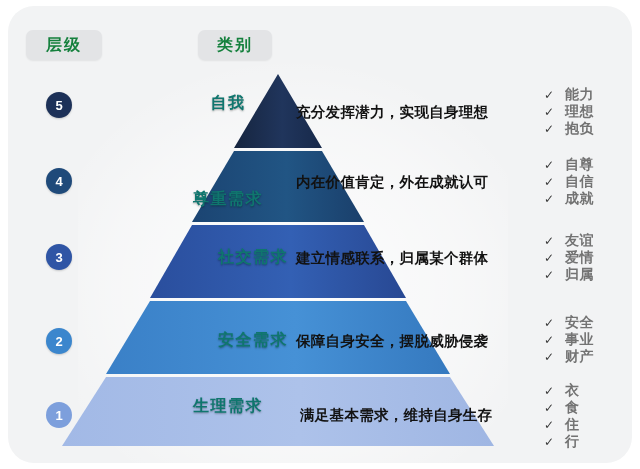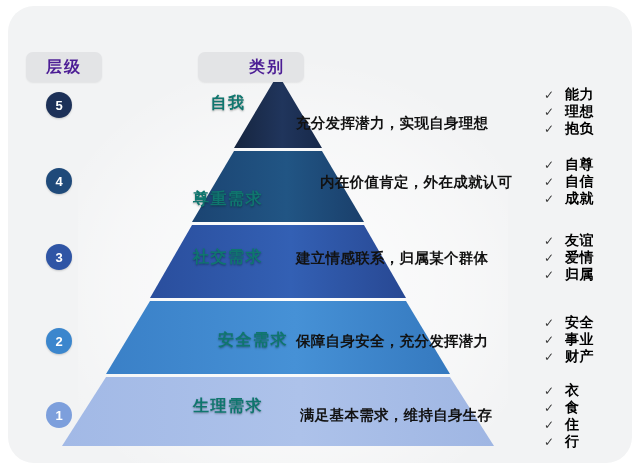--- a/index.html
+++ b/index.html
@@ -34,30 +34,29 @@
   }
 
   
   .hdr{
     position:absolute;
     top:24px;
     height:30px;
     background:#e3e4e6;
     border-radius:7px;
     display:flex;align-items:center;justify-content:center;
-    color:#4c1d95;
+    color:#15803d;
     font-size:16px;
     font-weight:bold;
     letter-spacing:2px;
     box-shadow:0 1px 2px rgba(0,0,0,.07);
     z-index:6;
-    margin-top:22px;
   }
   #hdr-level{left:18px;width:76px;}
-  #hdr-category{left:190px;width:74px;padding-left:32px;}
+  #hdr-category{left:190px;width:74px;}
   #hdr-definition{left:366px;width:78px;}
 
   
   #pyramid{
     position:absolute;
     left:50px;
     top:66px;
     width:440px;
     height:376px;
     z-index:2;
@@ -125,21 +124,21 @@
     height:17px;
   }
   .check-mark{
     color:#3a3a3a;
     font-size:12px;
     line-height:1;
     width:10px;
     text-align:center;
   }
   .check-label{
-    color:#000000;
+    color:#737373;
     font-size:14px;
     font-weight:bold;
     letter-spacing:.5px;
     white-space:nowrap;
   }
 </style>
 </head>
 <body>
 
 <div id="stage">
@@ -188,81 +187,81 @@
 
         <polygon points="48,305 392,305 436,374 4,374" fill="url(#g1)"></polygon>
       </svg>
     </div>
 
     <div class="row">
       <div class="badge b5" style="top:86px;">5</div>
       <div class="tier-name" style="left:176px;width:88px;top:88px;">
         <div>自我</div>
       </div>
-      <div class="definition" style="left:288px;top:108px;">充分发挥潜力，实现自身理想</div>
+      <div class="definition" style="left:288px;top:97px;">充分发挥潜力，实现自身理想</div>
       <div class="checks" style="top:80px;">
         <div class="check-row">
           <span class="check-mark">✓</span>
           <span class="check-label">能力</span>
         </div>
         <div class="check-row">
           <span class="check-mark">✓</span>
           <span class="check-label">理想</span>
         </div>
         <div class="check-row">
           <span class="check-mark">✓</span>
           <span class="check-label">抱负</span>
         </div>
       </div>
     </div>
 
     <div class="row">
       <div class="badge b4" style="top:162px;">4</div>
       <div class="tier-name" style="left:160px;width:120px;top:184px;">尊重需求</div>
-      <div class="definition" style="left:288px;top:167px;margin-left:24px;">内在价值肯定，外在成就认可</div>
+      <div class="definition" style="left:288px;top:167px;">内在价值肯定，外在成就认可</div>
       <div class="checks" style="top:150px;">
         <div class="check-row">
           <span class="check-mark">✓</span>
           <span class="check-label">自尊</span>
         </div>
         <div class="check-row">
           <span class="check-mark">✓</span>
           <span class="check-label">自信</span>
         </div>
         <div class="check-row">
           <span class="check-mark">✓</span>
           <span class="check-label">成就</span>
         </div>
       </div>
     </div>
 
     <div class="row">
       <div class="badge b3" style="top:238px;">3</div>
-      <div class="tier-name" style="left:160px;width:120px;top:242px;">社交需求</div>
+      <div class="tier-name" style="left:160px;width:120px;top:242px;text-align:right;">社交需求</div>
       <div class="definition" style="left:288px;top:243px;text-align:center;">建立情感联系，归属某个群体</div>
       <div class="checks" style="top:226px;">
         <div class="check-row">
           <span class="check-mark">✓</span>
           <span class="check-label">友谊</span>
         </div>
         <div class="check-row">
           <span class="check-mark">✓</span>
           <span class="check-label">爱情</span>
         </div>
         <div class="check-row">
           <span class="check-mark">✓</span>
           <span class="check-label">归属</span>
         </div>
       </div>
     </div>
 
     <div class="row">
       <div class="badge b2" style="top:322px;">2</div>
       <div class="tier-name" style="left:160px;width:120px;top:325px;text-align:right;">安全需求</div>
-      <div class="definition" style="left:288px;top:326px;">保障自身安全，充分发挥潜力</div>
+      <div class="definition" style="left:288px;top:326px;">保障自身安全，摆脱威胁侵袭</div>
       <div class="checks" style="top:308px;">
         <div class="check-row">
           <span class="check-mark">✓</span>
           <span class="check-label">安全</span>
         </div>
         <div class="check-row">
           <span class="check-mark">✓</span>
           <span class="check-label">事业</span>
         </div>
         <div class="check-row">

